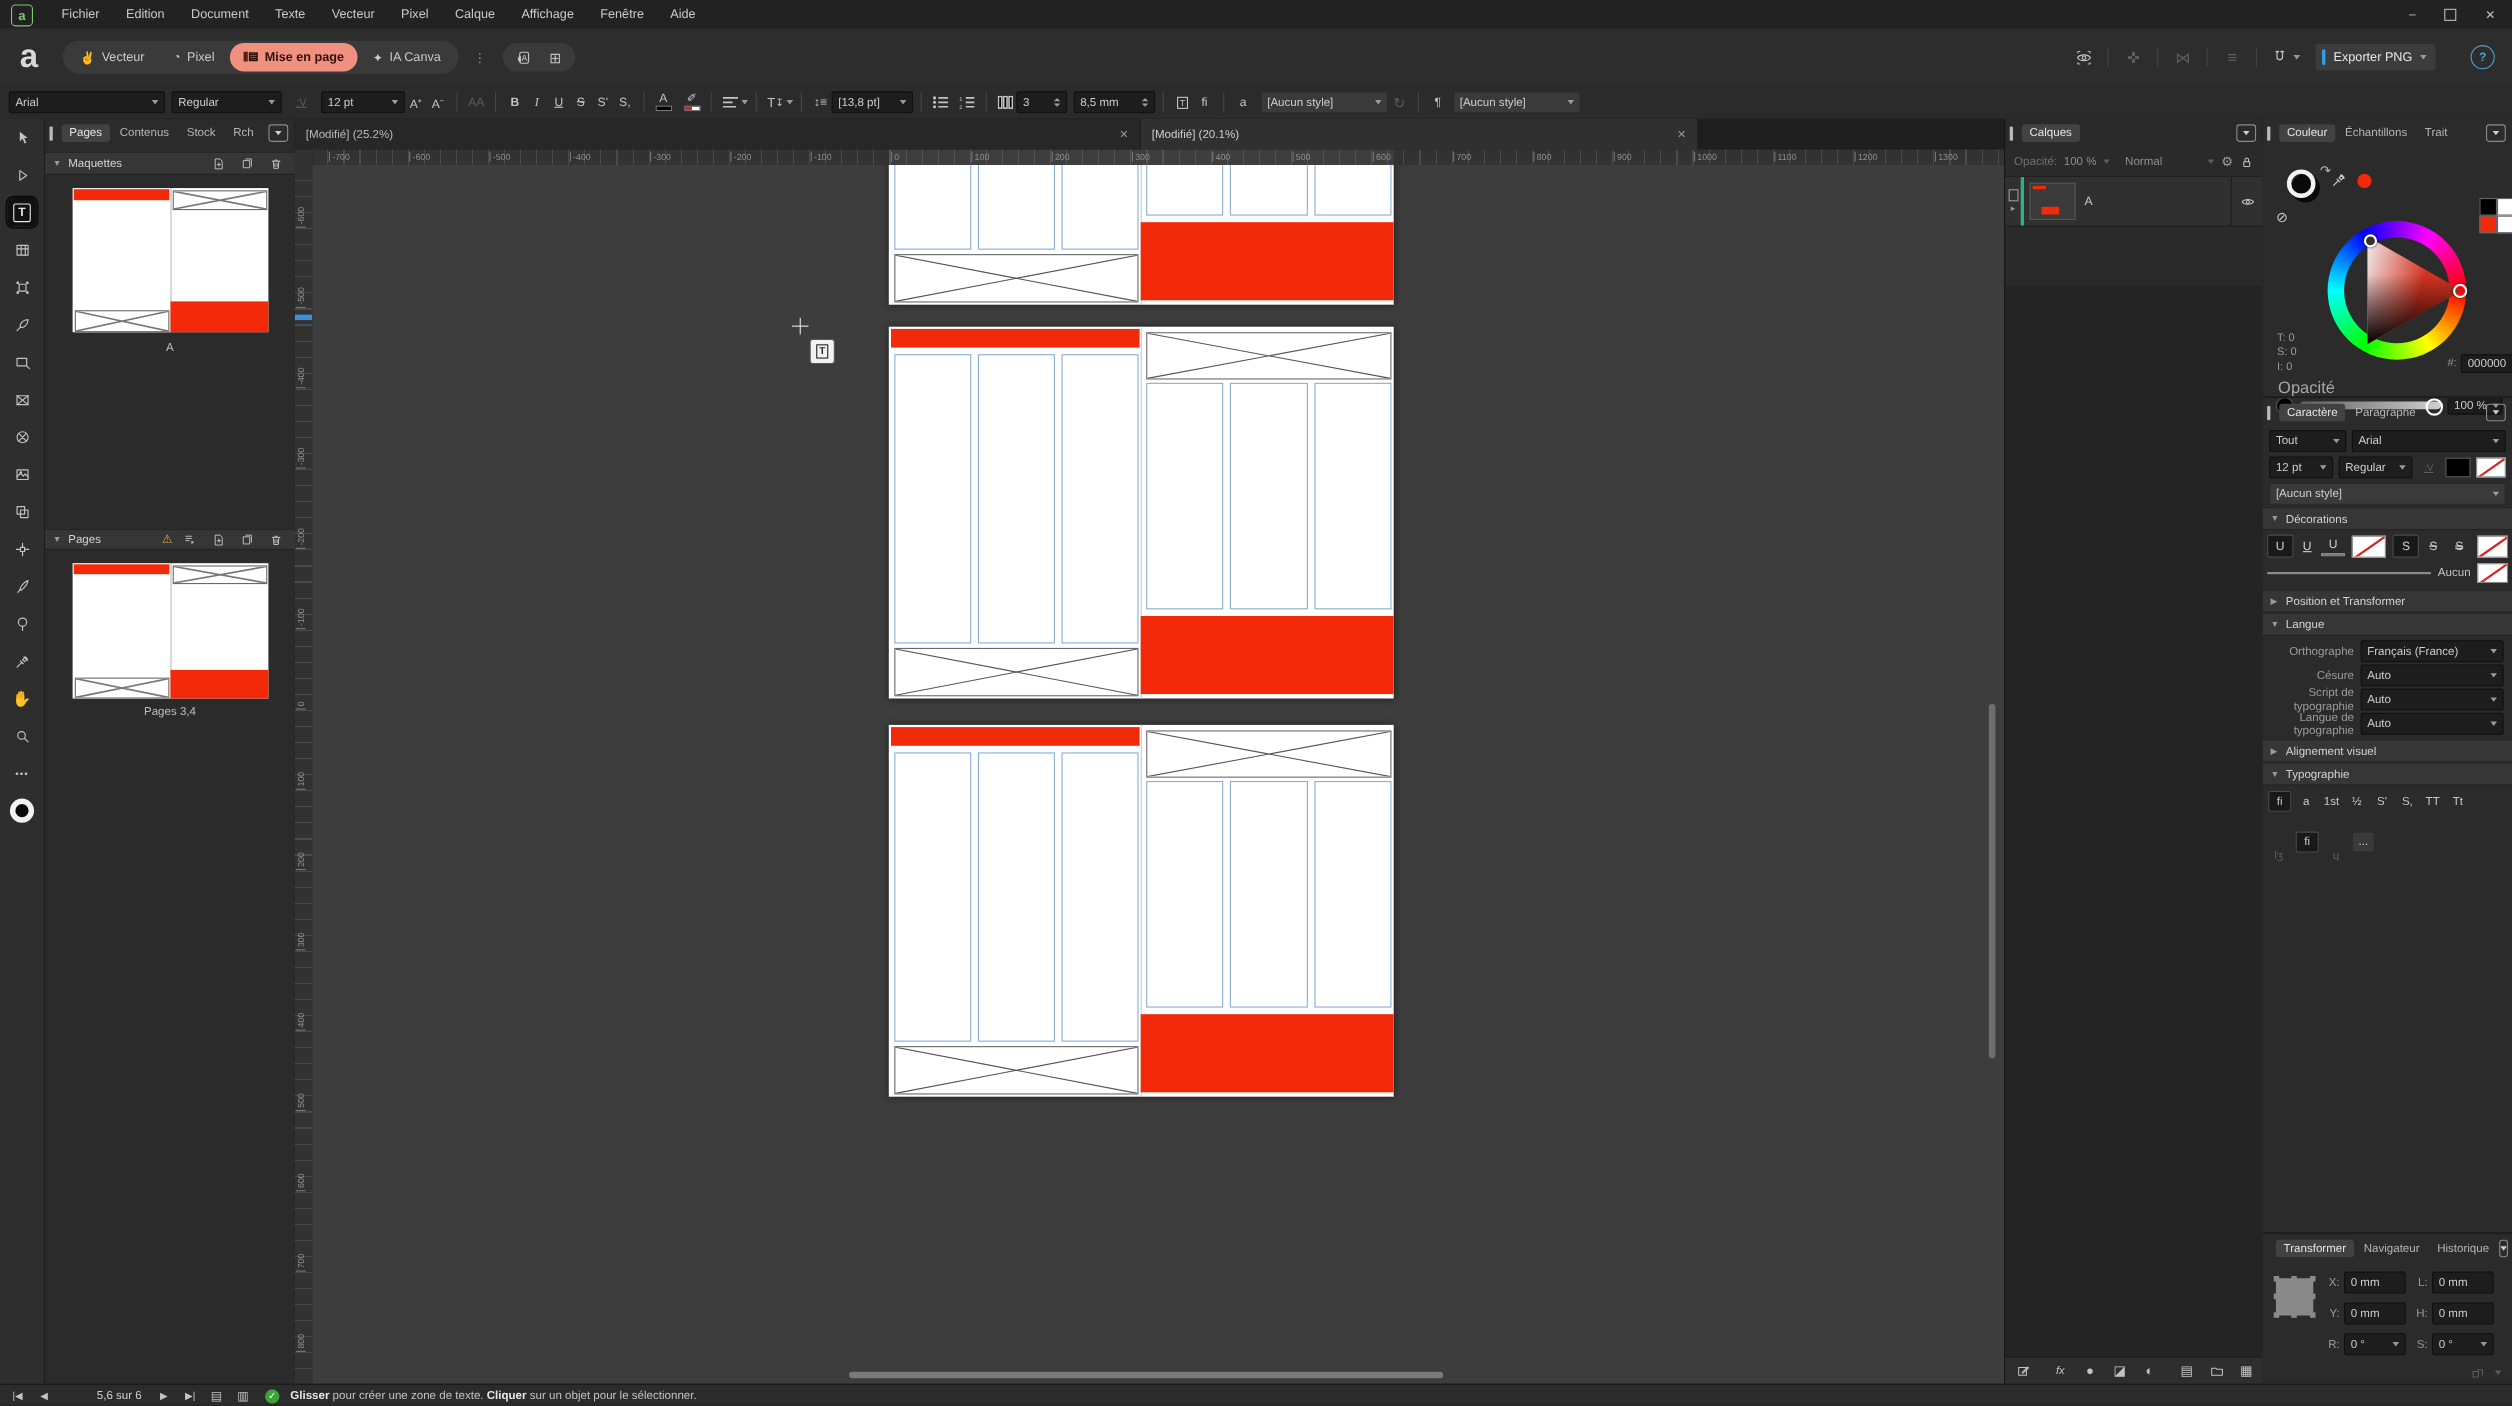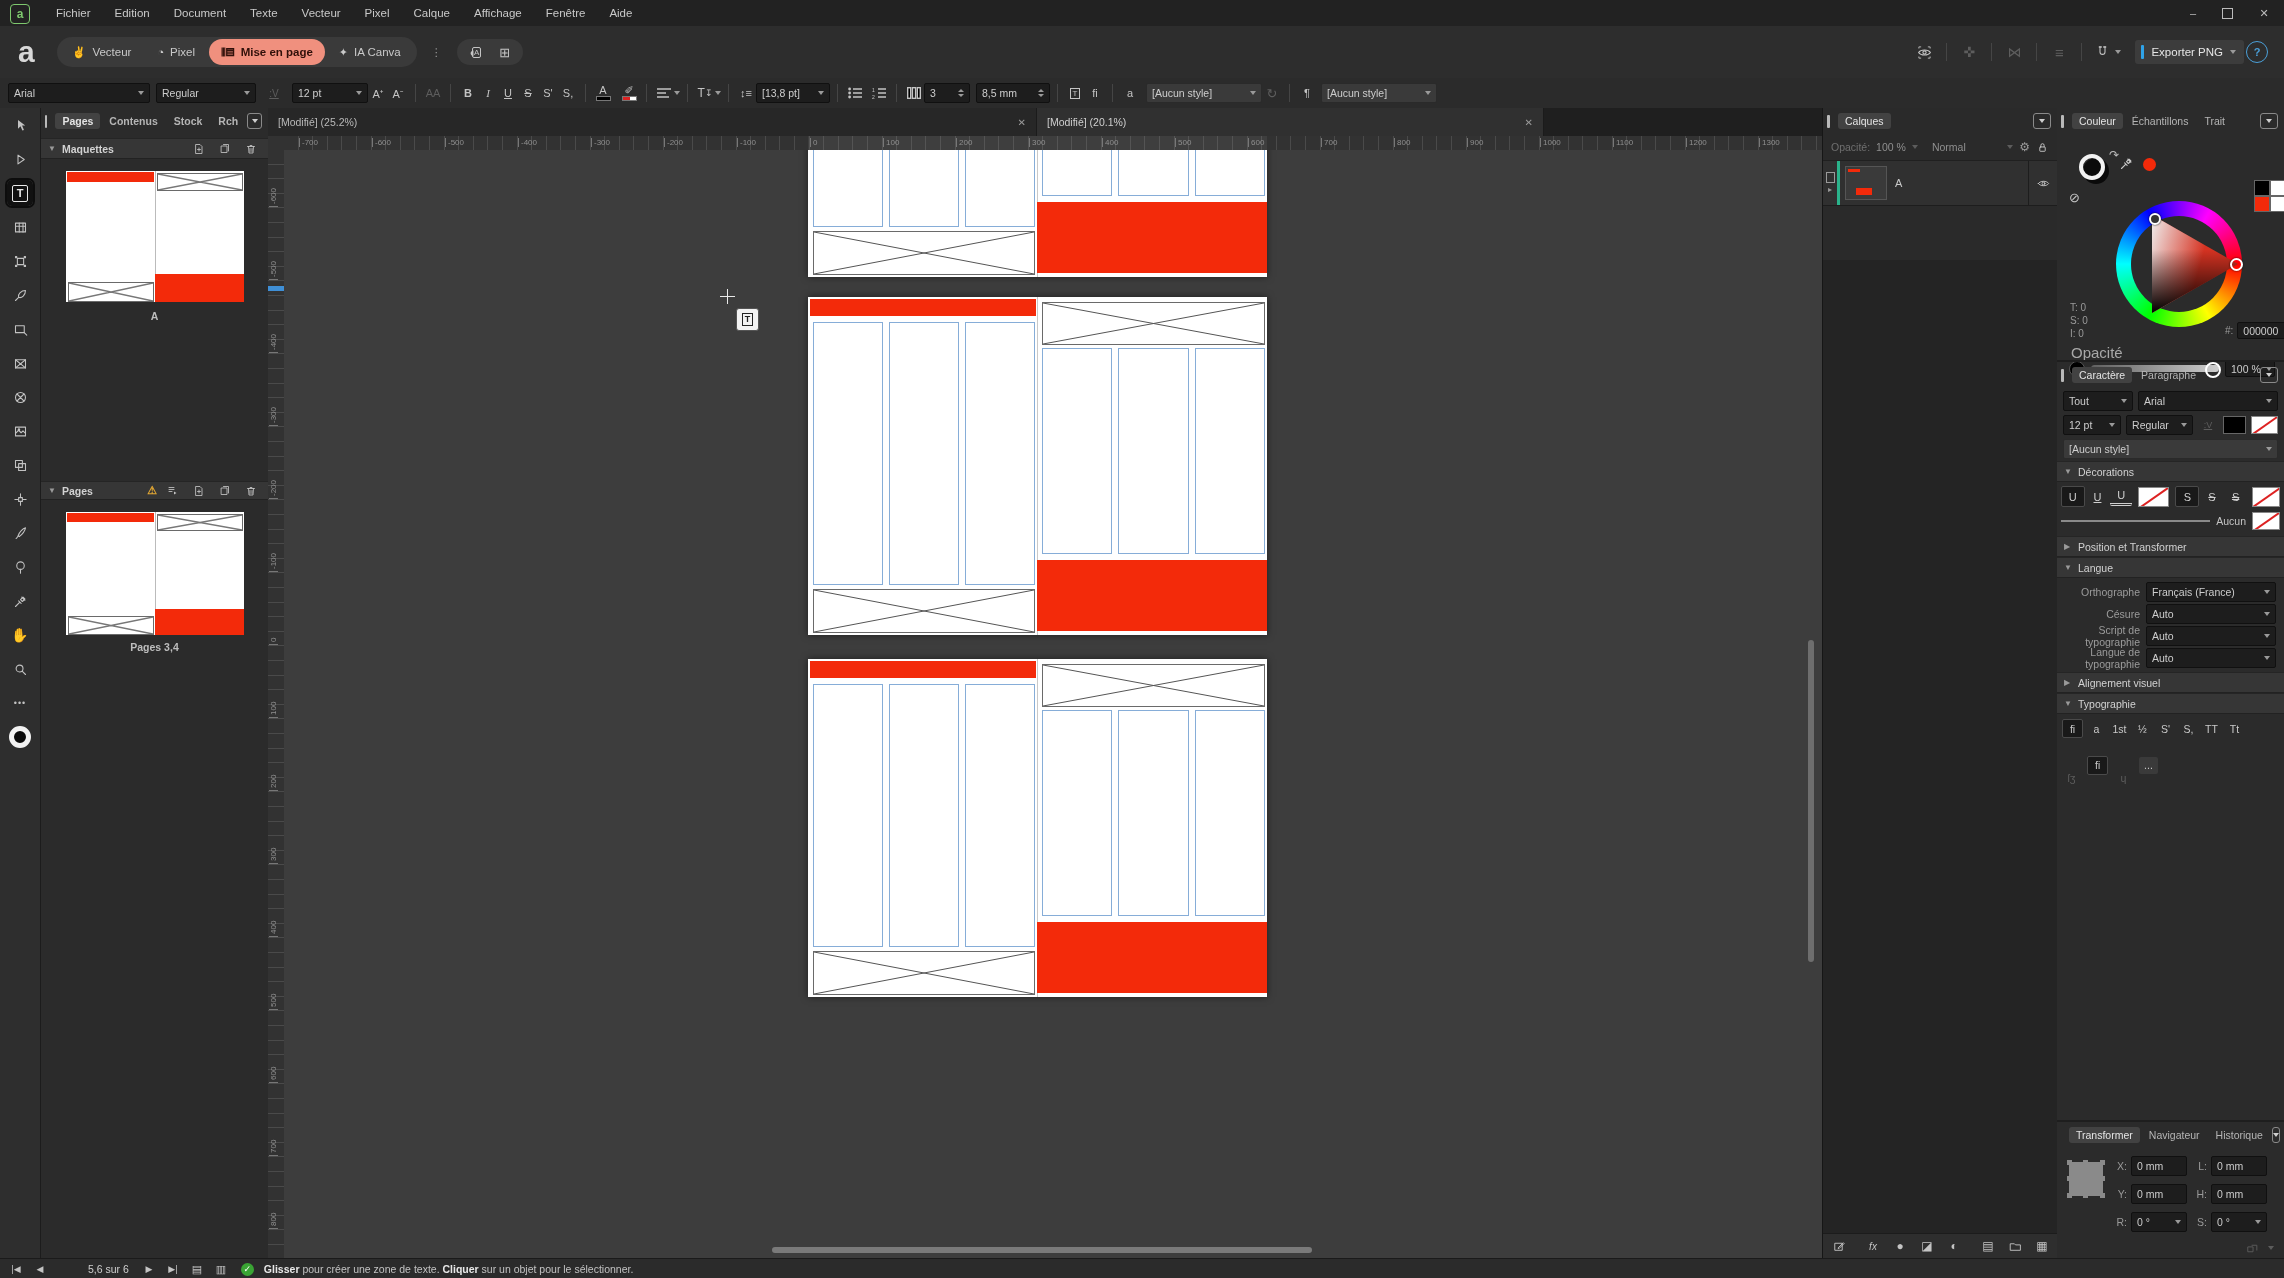--- a/index.html
+++ b/index.html
@@ -126,21 +126,21 @@
     <span class="vsep"></span>
     <span class="tbtn dim" style="width:30px;font-size:15px;">≡</span>
     <span class="vsep"></span>
     <span class="tbtn" id="ic-magnet" style="width:26px;">
         <svg viewBox="0 0 24 24" width="15" height="15" fill="none" stroke="currentColor" stroke-width="1.7" stroke-linecap="round" stroke-linejoin="round">
           <path d="M8 3v8a4 4 0 0 0 8 0V3"></path>
           <path d="M7 3h3M14 3h3" stroke-width="2.4"></path>
         </svg>
       </span>
     <span class="chev" style="margin-right:14px;"></span>
-    <span class="row" style="background:#3c3c3c;border-radius:3px;height:24px;padding:0 8px 0 0;margin-right:2px;">
+    <span class="row" style="background:#3c3c3c;border-radius:3px;height:24px;padding:0 8px 0 0;margin-right:32px;">
       <i style="width:3px;height:14px;background:#2fa3e8;border-radius:1px;margin:0 7px 0 6px;"></i>
       <span style="color:#e6e6e6;font-size:11.5px;">Exporter PNG</span>
       <span class="chev" style="margin-left:7px;"></span>
     </span>
     <span style="width:20px;height:20px;border:1.6px solid #4a9fd8;border-radius:50%;color:#4a9fd8;display:flex;align-items:center;justify-content:center;font-weight:bold;margin-right:16px;">?</span>
   </div>
 
   <div id="context" class="abs row" style="left:0;top:78px;width:2284px;height:30px;background:#2b2b2b;border-bottom:1px solid #191919;padding-left:8px;">
     <span class="fld" style="width:130px;">
         <span class="grow">Arial</span>
@@ -400,21 +400,21 @@
           <span style="font-size:9px;letter-spacing:1px;">•••</span>
         </span>
       </div>
       <div class="tool-cell">
         <span class="tglyph">
           <span style="display:block;width:22px;height:22px;border-radius:50%;background:#0a0a0a;border:5px solid #f2f2f2;box-sizing:border-box;"></span>
         </span>
       </div>
     </div>
 
-  <div id="leftpanel" class="abs" style="left:41px;top:108px;width:227px;height:1150px;background:#2b2b2b;border-right:1px solid #191919;font-weight:bold;">
+  <div id="leftpanel" class="abs" style="left:41px;top:108px;width:227px;height:1150px;background:#2b2b2b;border-right:1px solid #191919;">
     <div class="panel-tabrow">
       <span class="handlebar"></span>
       <span id="leftpanel-tabs" class="row" style="gap:2px;">
           <span class="ptab active">Pages</span>
           <span class="ptab">Contenus</span>
           <span class="ptab">Stock</span>
           <span class="ptab">Rch</span>
         </span>
       <span class="vbtn">
           <span class="chev" style="border-top-color:#cfcfcf;"></span>

